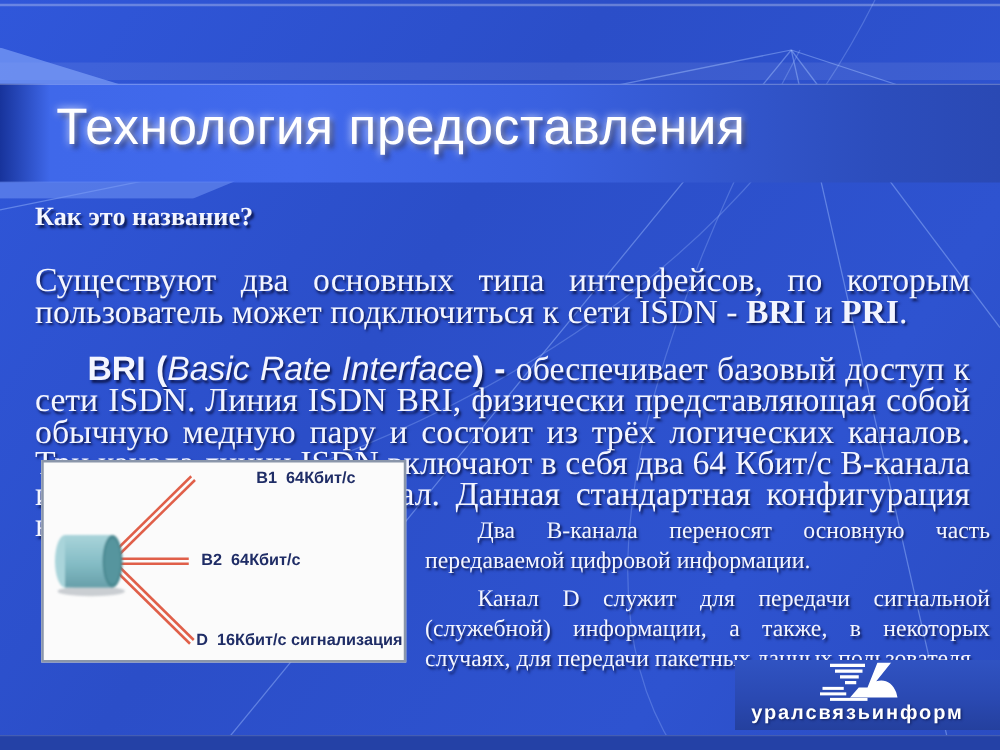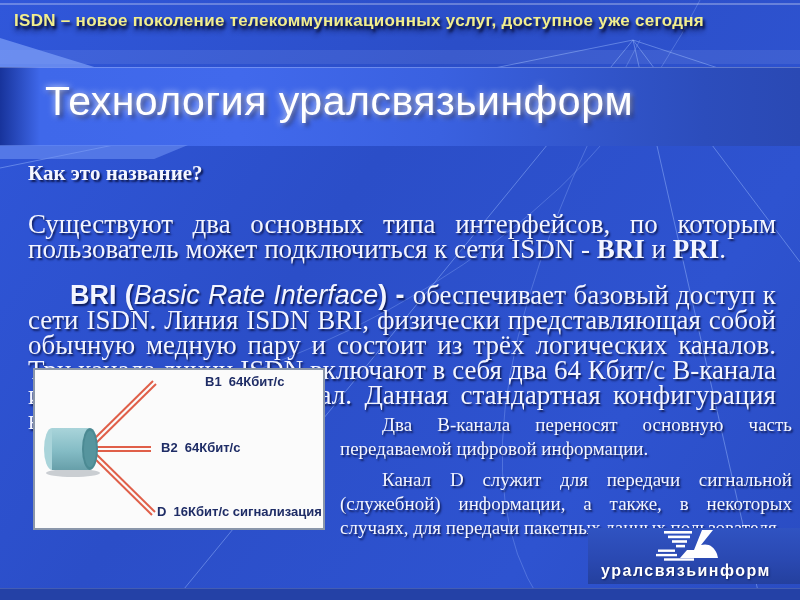--- a/index.html
+++ b/index.html
@@ -93,24 +93,23 @@
       <line x1="633" y1="40" x2="800" y2="262"></line>
       <path d="M 700 0 Q 560 280 170 400" stroke="rgba(160,190,255,0.3)"></path>
       <path d="M 640 40 Q 430 430 540 600" stroke="rgba(160,190,255,0.3)"></path>
     </g>
   </svg>
 
   <div class="hairline-top"></div>
   <div class="hairline-mid"></div>
   <div class="corner-triangle"></div>
 
-  <div class="header-text">ISDN – новое поколение телекоммуникационных услуг, доступное уже сегодня</div>
 
   <div class="title-band"></div>
-  <div class="slide-title">Технология уралсвязьинформ</div>
+  <div class="slide-title">Технология предоставления</div>
   <div class="under-band-strip"></div>
 
   <div class="body-heading">Как это название?</div>
 
   <div class="para para-1"><span>Существуют два основных типа интерфейсов, по которым пользователь может подключиться к сети ISDN - </span><span class="bold">BRI</span><span> и </span><span class="bold">PRI</span><span>.</span></div>
 
   <div class="para para-2"><span class="sans-bold">BRI</span><span class="sans-bold"> (</span><span class="sans-italic">Basic Rate Interface</span><span class="sans-bold">) - </span><span>обеспечивает базовый доступ к сети ISDN. Линия ISDN BRI, физически представляющая собой обычную медную пару и состоит из трёх логических каналов. Три канала линии ISDN включают в себя два 64 Кбит/с B-канала и один 16 Кбит/с D-канал. Данная стандартная конфигурация носит название 2B+D.</span></div>
 
   <div class="diagram-panel">
     <svg width="284" height="154" viewBox="0 0 284 154">

